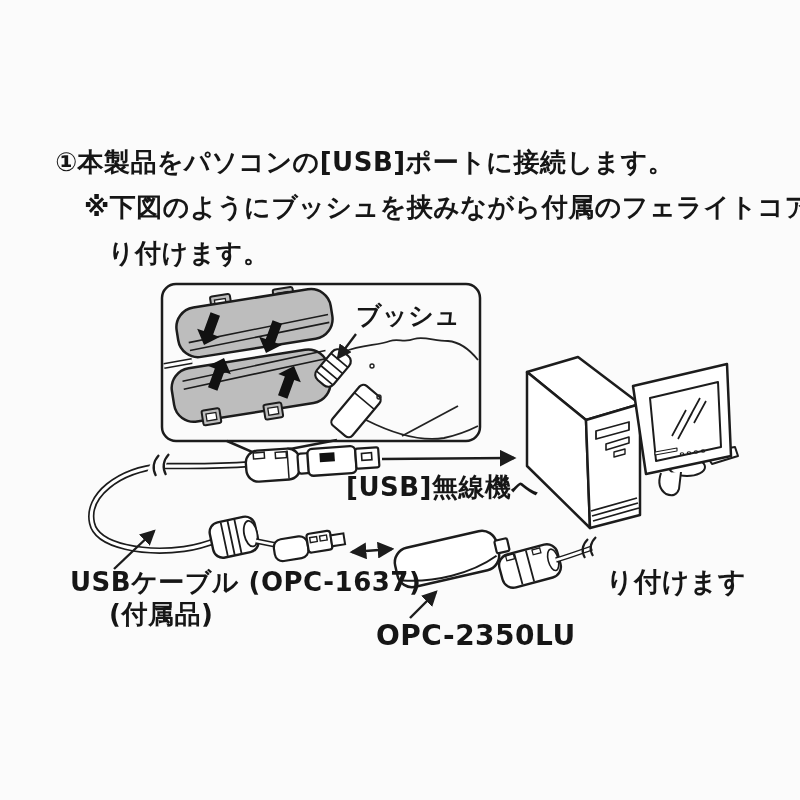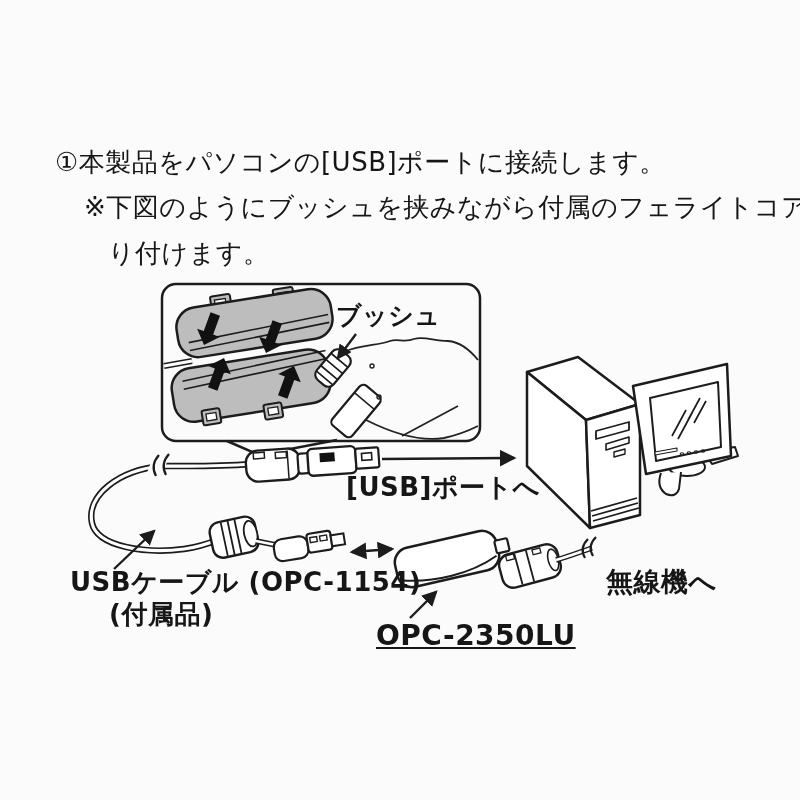--- a/index.html
+++ b/index.html
@@ -5,21 +5,21 @@
   html,body{margin:0;padding:0;}
   body{
     width:800px;height:800px;position:relative;overflow:hidden;
     background:#fbfbfb;
     font-family:"DejaVu Sans","Liberation Sans",sans-serif;
     color:#161616;
   }
   .page{position:absolute;inset:0;}
   svg{position:absolute;left:0;top:0;}
   .txt{position:absolute;white-space:nowrap;line-height:1.25;}
-  .instr{font-size:26px;font-weight:400;letter-spacing:0.5px;}
+  .instr{font-size:26px;font-weight:700;letter-spacing:0.5px;}
   .lbl{font-weight:700;letter-spacing:0.5px;}
 </style>
 </head>
 <body>
 
 <div class="page">
 
 <svg width="800" height="800" viewBox="0 0 800 800">
   <defs>
     <marker id="ah" viewBox="0 0 10 10" refX="8.5" refY="5" markerWidth="6.5" markerHeight="6.5" orient="auto-start-reverse">
@@ -171,20 +171,20 @@
     <ellipse cx="689" cy="453" rx="1.8" ry="1.2" fill="none" stroke-width="1.1"></ellipse>
     <ellipse cx="696" cy="452" rx="1.8" ry="1.2" fill="none" stroke-width="1.1"></ellipse>
     <ellipse cx="703" cy="451" rx="1.8" ry="1.2" fill="none" stroke-width="1.1"></ellipse>
   </g>
 </svg>
 
 <div class="txt instr" style="left:55px;top:146px;">①本製品をパソコンの[USB]ポートに接続します。</div>
 <div class="txt instr" style="left:84px;top:191px;">※下図のようにブッシュを挟みながら付属のフェライトコアを取</div>
 <div class="txt instr" style="left:108px;top:229px;margin-top:8px;">り付けます。</div>
 
-<div class="txt lbl" style="left:336px;top:300px;font-size:25px;">ブッシュ</div>
-<div class="txt lbl" style="left:346px;top:471px;font-size:26px;">[USB]ポートへ</div>
-<div class="txt lbl" style="left:70px;top:566px;font-size:26px;">USBケーブル (OPC-1154)</div>
+<div class="txt lbl" style="left:356px;top:300px;font-size:25px;">ブッシュ</div>
+<div class="txt lbl" style="left:346px;top:471px;font-size:26px;">[USB]無線機へ</div>
+<div class="txt lbl" style="left:70px;top:566px;font-size:26px;">USBケーブル (OPC-1637)</div>
 <div class="txt lbl" style="left:70px;top:598px;font-size:26px;margin-left:39px;">(付属品)</div>
-<div class="txt lbl" style="left:376px;top:618px;font-size:28px;text-decoration:underline;">OPC-2350LU</div>
-<div class="txt lbl" style="left:606px;top:565px;font-size:27px;">無線機へ</div>
+<div class="txt lbl" style="left:376px;top:618px;font-size:28px;">OPC-2350LU</div>
+<div class="txt lbl" style="left:606px;top:565px;font-size:27px;">り付けます</div>
 
 </div>
 
 </body></html>

